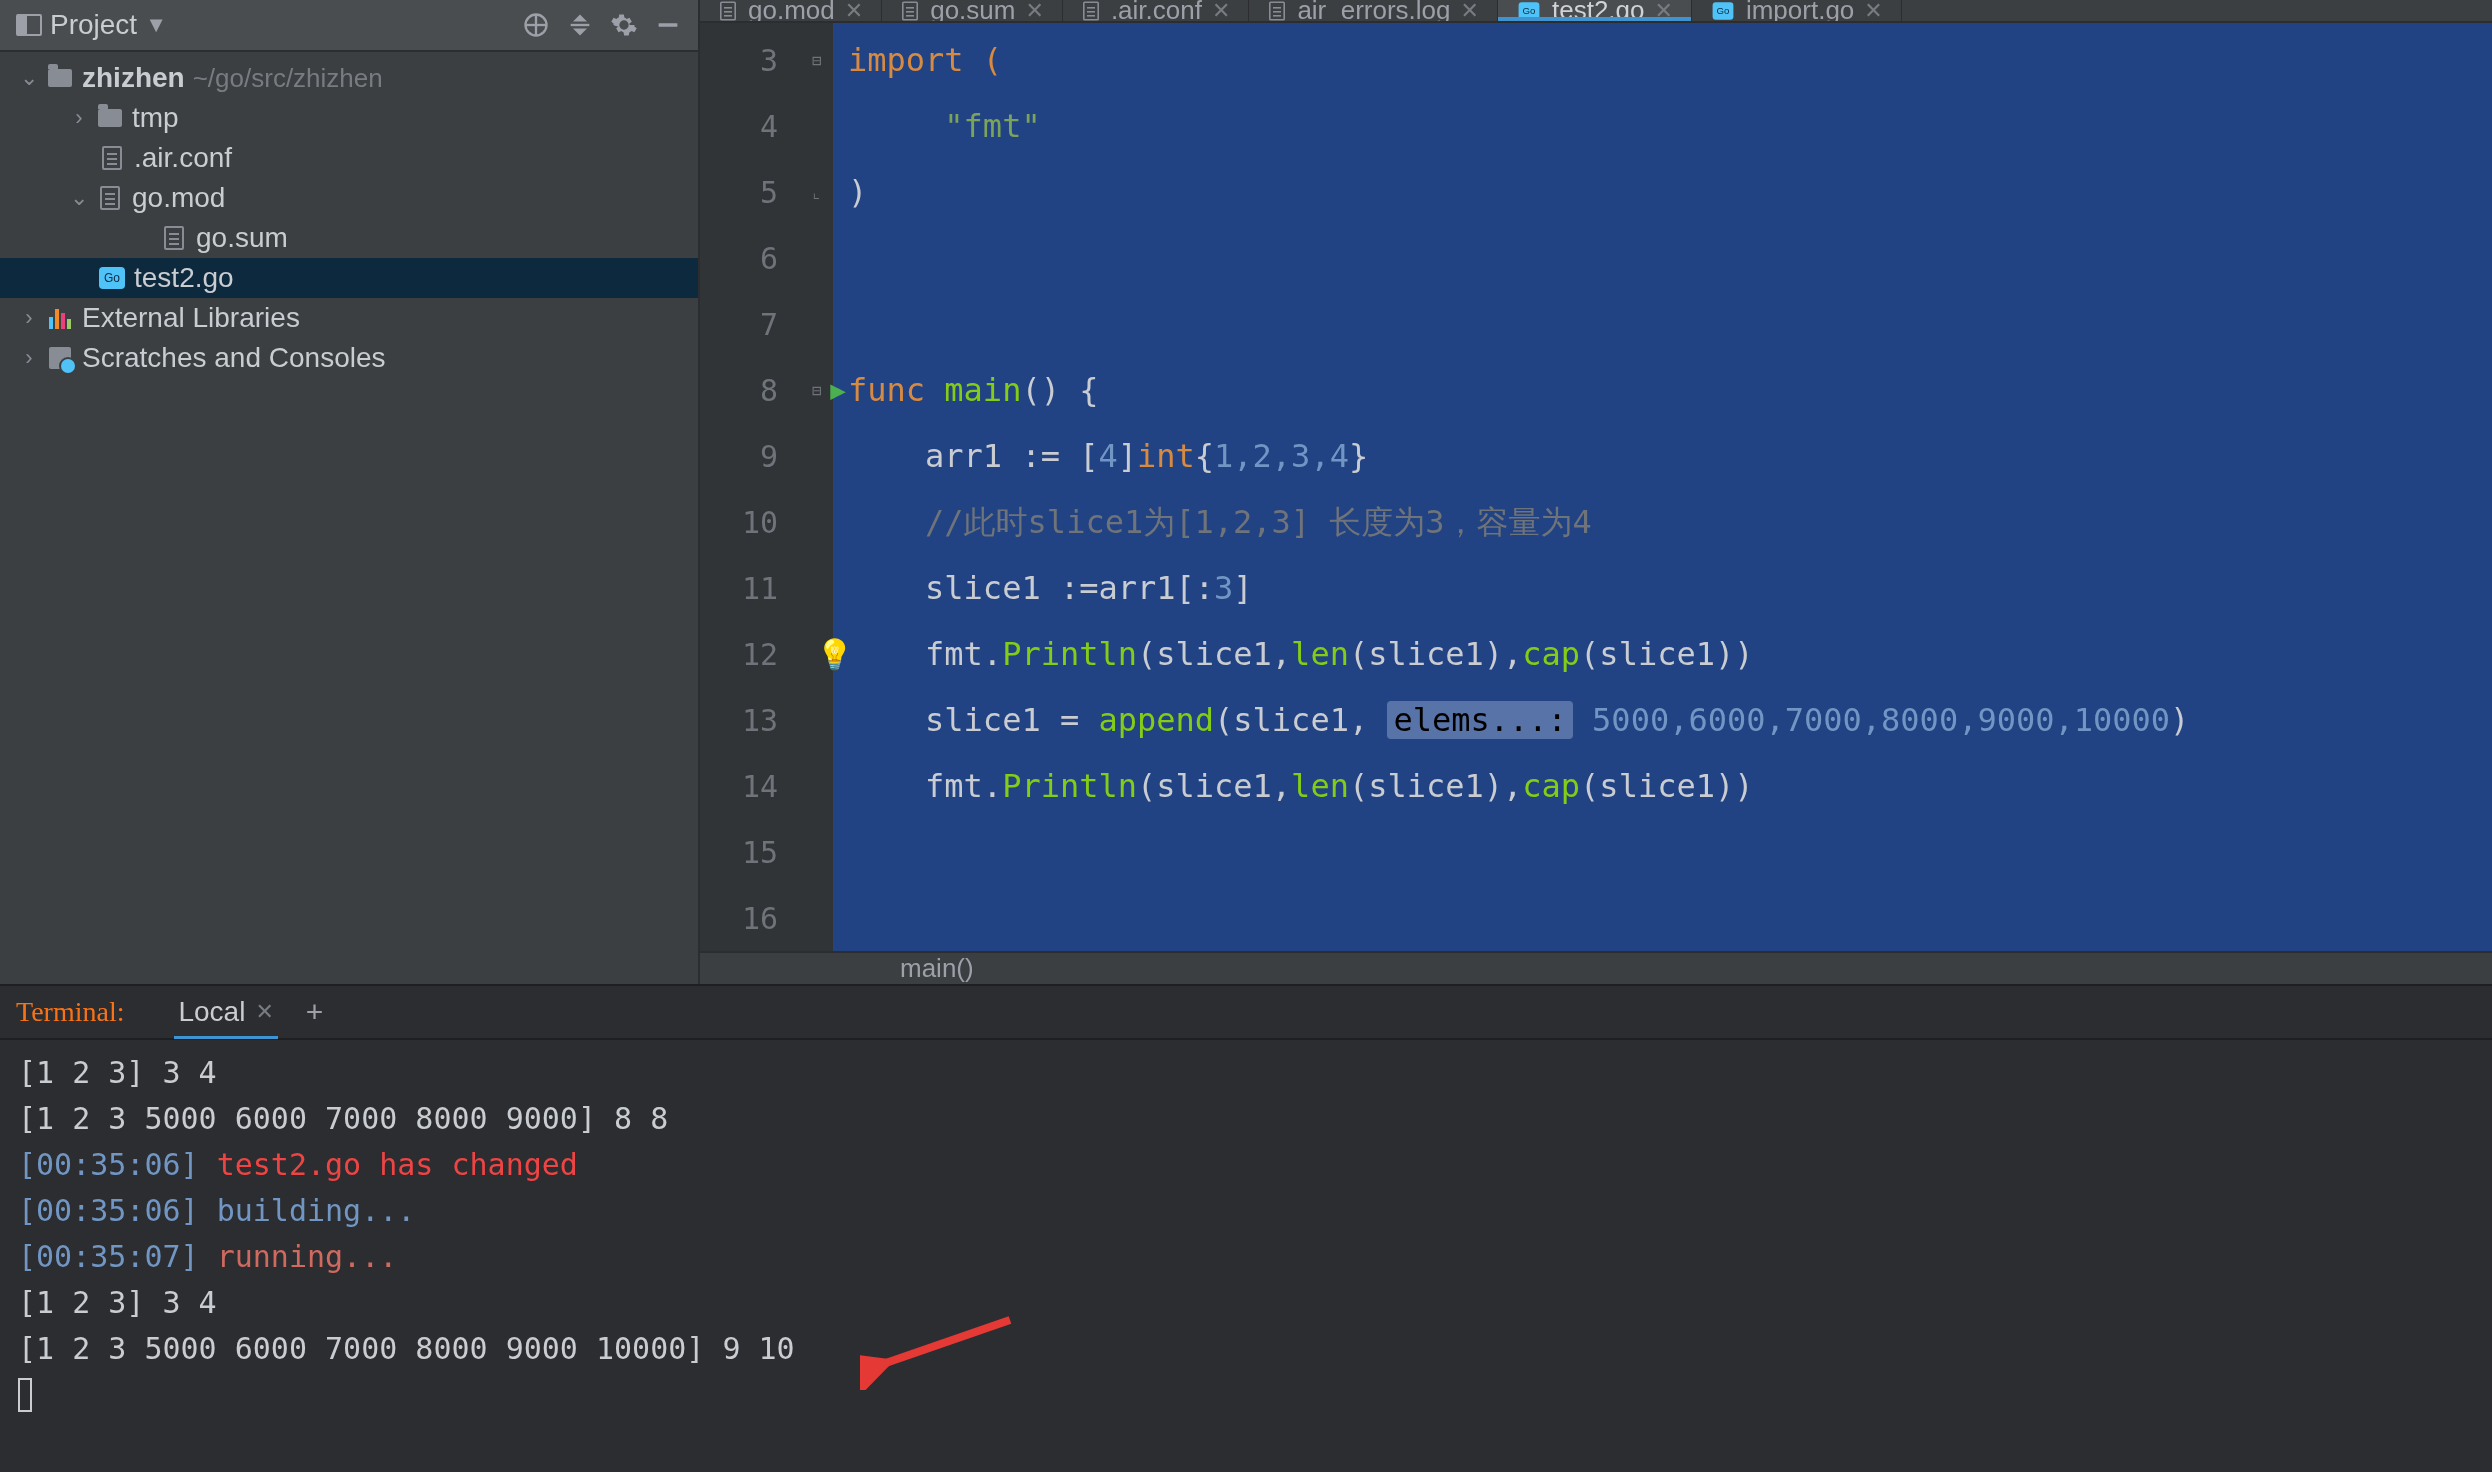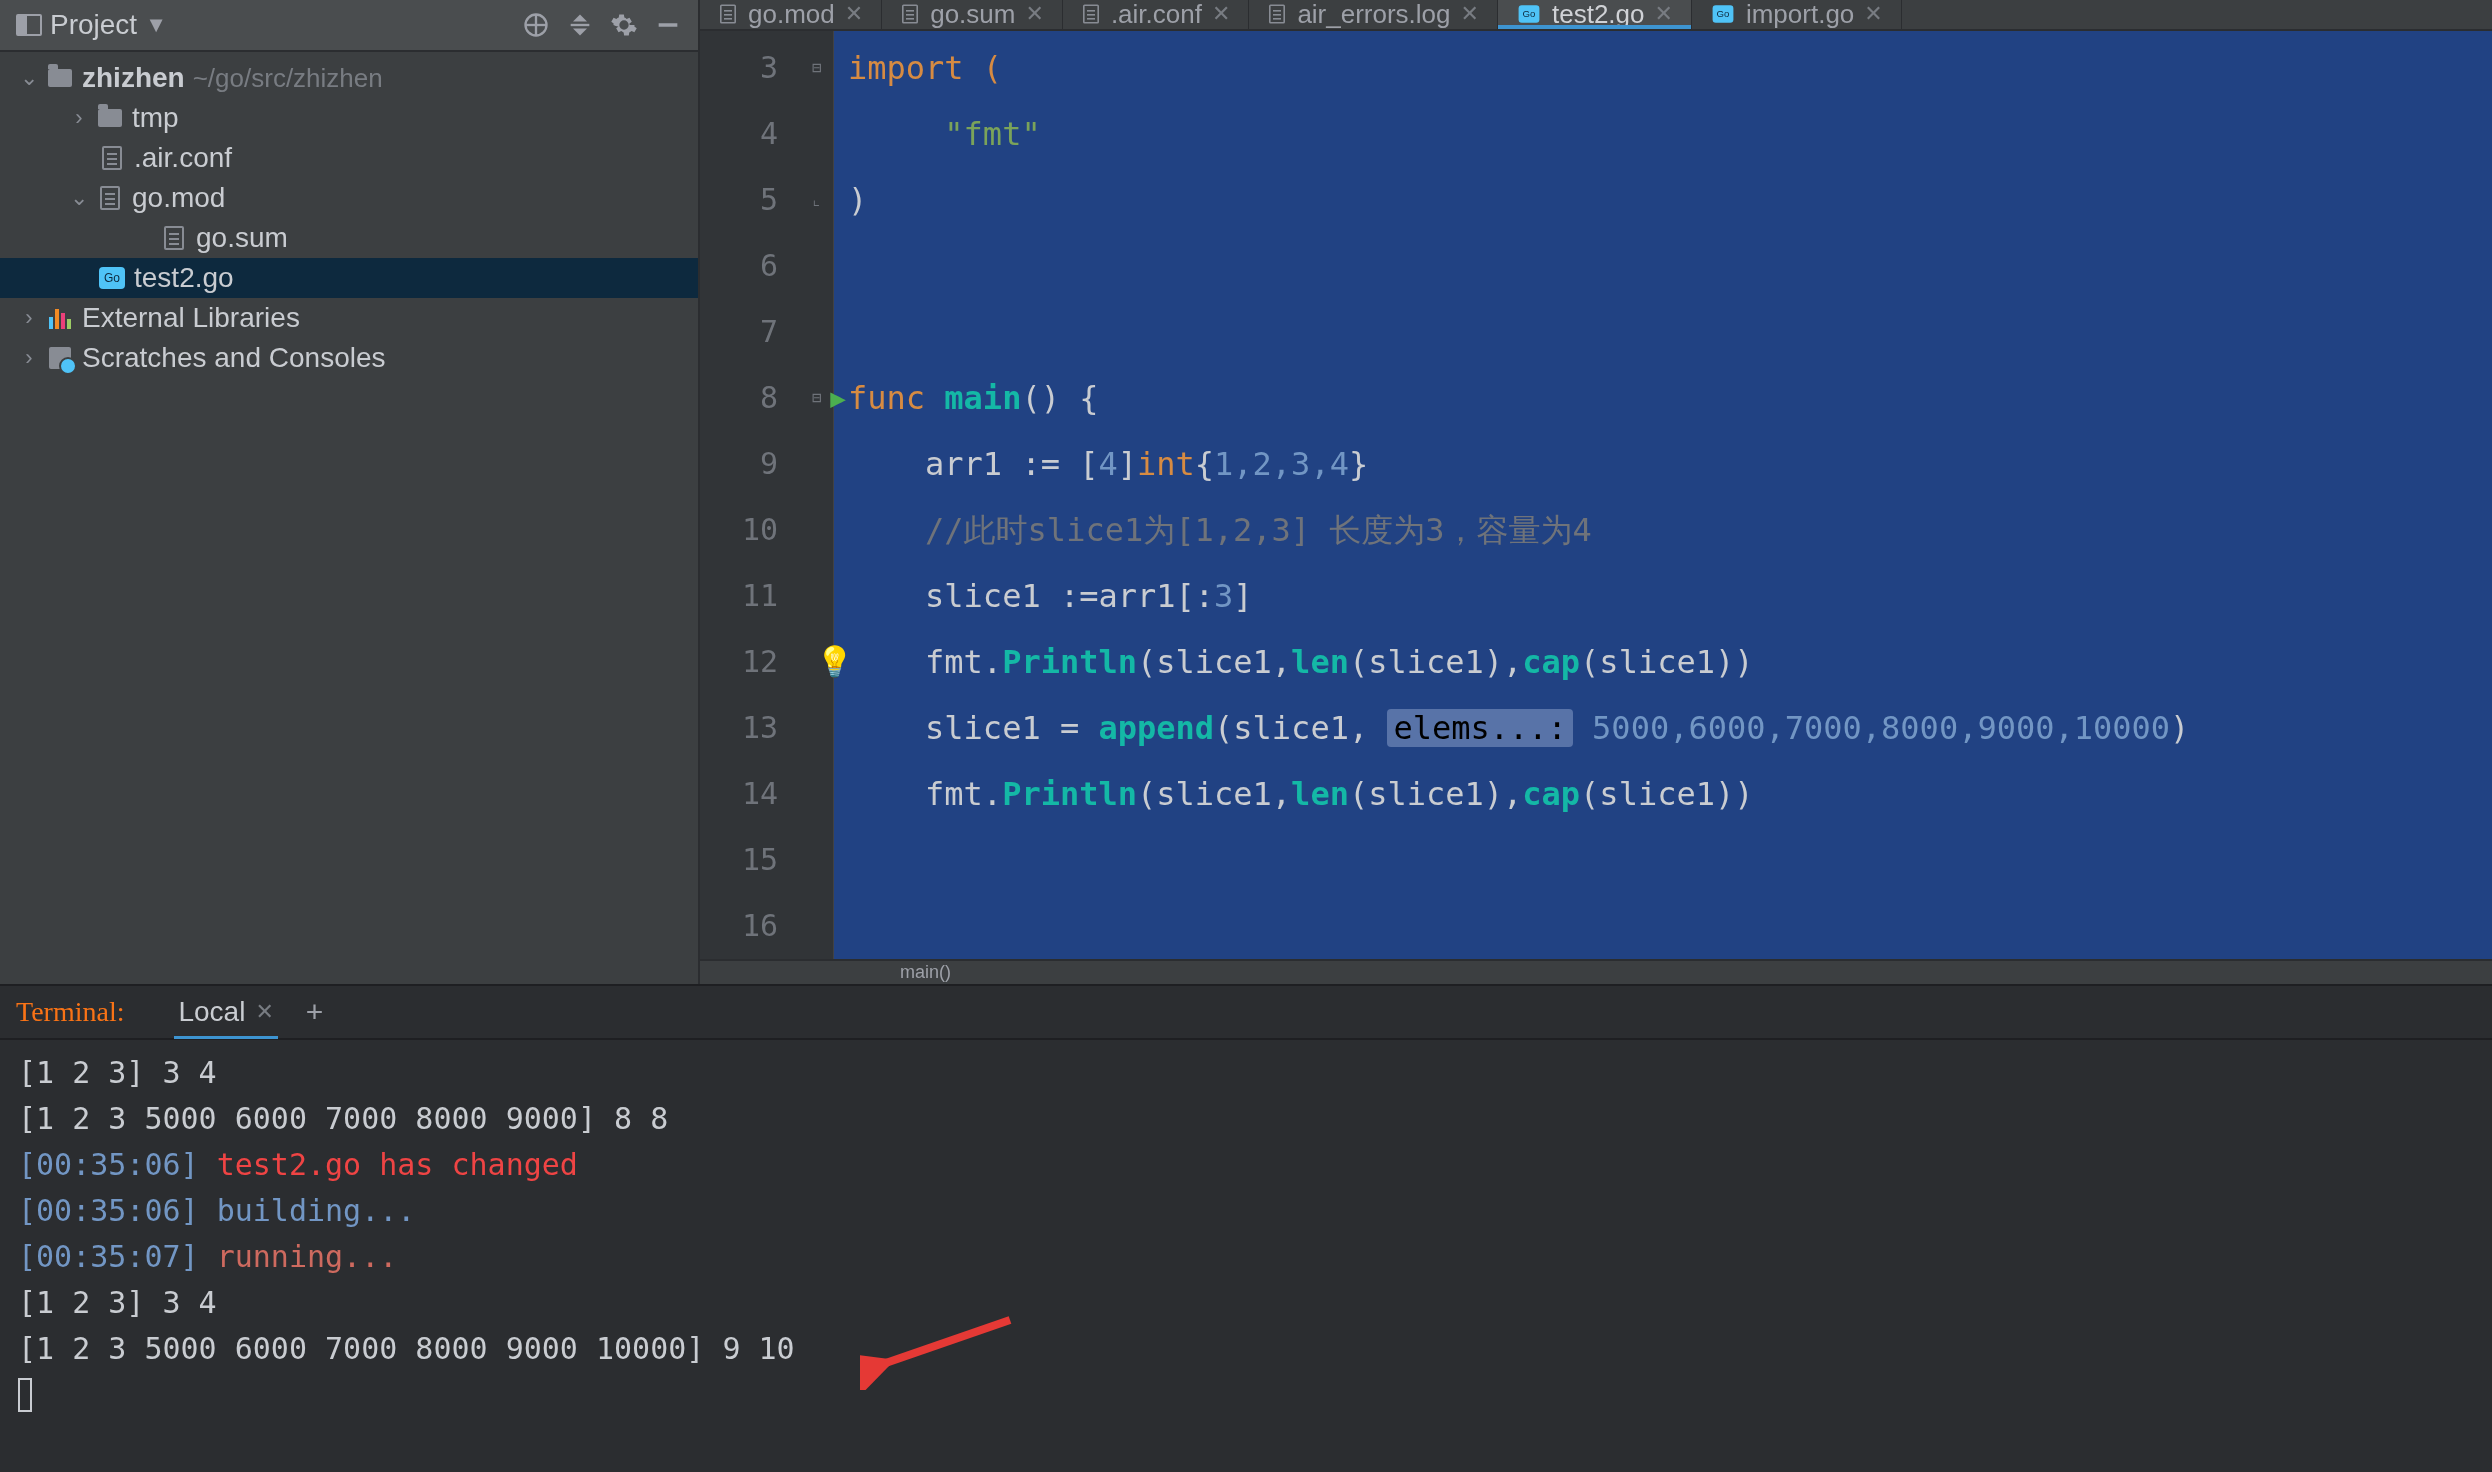--- a/index.html
+++ b/index.html
@@ -42,22 +42,22 @@
   .tab.active::after { content:""; position:absolute; left:0; right:0; bottom:0; height:4px; background:#3d94d1; }
   .tab .close { color: #787c82; font-size: 22px; }
   .code-area { flex: 1; display: flex; background: #214283; position: relative; }
   .gutter { width: 100px; background: #313437; display: flex; flex-direction: column; padding-top: 4px; }
   .gutter-row { height: 66px; display:flex; align-items:center; justify-content:flex-end; padding-right: 22px; font-size: 30px; color: #6f737a; position: relative; font-family: "Menlo", monospace;}
   .gutter-row .run { position:absolute; right:-46px; color:#4caf50; font-size:26px; }
   .gutter-row .bulb { position:absolute; right:-54px; font-size:30px; }
   .fold-col { width: 34px; background: #313437; border-right: 1px solid #404245; padding-top: 4px;}
   .fold-col div { height: 66px; display:flex; align-items:center; justify-content:center; color:#6f737a; font-size:16px;}
   .code { flex:1; padding: 4px 0 0 14px; font-size: 32px; line-height: 66px; font-family: "Menlo","Consolas",monospace; white-space: pre; color:#c9ccd1;}
-  .k-key {color:#d78b42;} .k-str{color:#7ba35a;} .k-fn{color:#14b8a6;font-weight:bold;} .k-typ{color:#d78b42;} .k-num{color:#7296c4;} .k-cmt{color:#6f737a;} .k-id{color:#c9ccd1;} .k-hint{background:#5873a8;color:#000000;border-radius:4px;padding:0 6px;}
-  .breadcrumb { height: 42px; background:#3c3f41; border-top:2px solid #2b2d30; display:flex; align-items:center; padding-left: 200px; font-size:18px; color:#9da0a8; font-family: -apple-system, sans-serif;}
+  .k-key {color:#d78b42;} .k-str{color:#7ba35a;} .k-fn{color:#84cc16;} .k-typ{color:#d78b42;} .k-num{color:#7296c4;} .k-cmt{color:#6f737a;} .k-id{color:#c9ccd1;} .k-hint{background:#5873a8;color:#000000;border-radius:4px;padding:0 6px;}
+  .breadcrumb { height: 42px; background:#3c3f41; border-top:2px solid #2b2d30; display:flex; align-items:center; padding-left: 200px; font-size:26px; color:#9da0a8; font-family: -apple-system, sans-serif;}
 
   
   .terminal-pane { flex:1; background:#2b2d30; border-top: 2px solid #1e1f22; display:flex; flex-direction:column; }
   .term-tabs { height: 54px; display:flex; align-items:center; gap: 20px; padding: 0 16px; border-bottom: 2px solid #1e1f22; font-family:-apple-system,sans-serif; font-size:28px;}
   .term-title { color:#f97316;font-family:Liberation Serif, serif; }
   .term-tab { color:#c9ccd1; border-bottom:3px solid #3d94d1; padding: 10px 4px 8px; display:flex; gap:10px; align-items:center;}
   .term-tab .close{color:#787c82;font-size:22px;}
   .term-add { color:#9da0a8; font-size:30px; padding: 0 8px;}
   .term-body { flex:1; padding: 10px 18px; font-family:"Menlo",monospace; font-size:30px; line-height:46px; color:#c9ccd1; white-space:pre; position:relative;}
   .t-ts{color:#7296c4;} .t-msg{color:#ef4444;} .t-build{color:#7296c4;} .t-run{color:#ce6a5f;}

